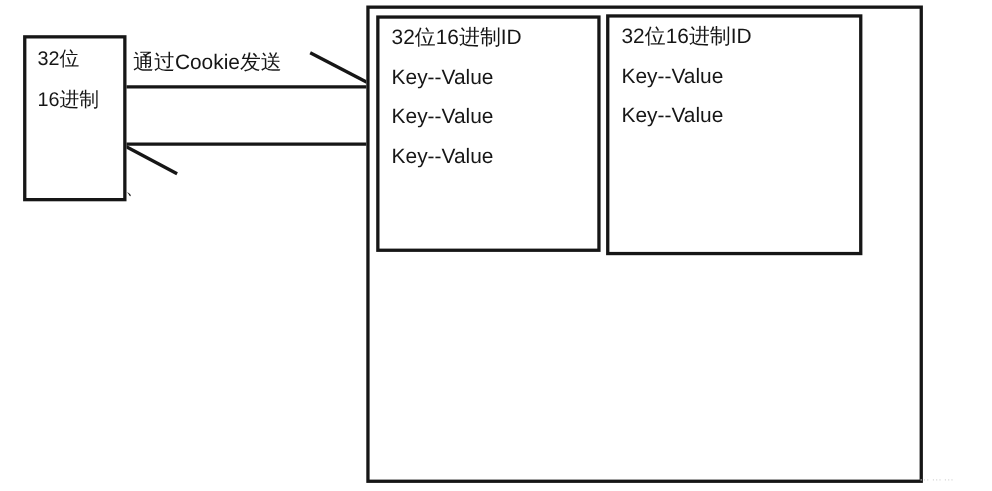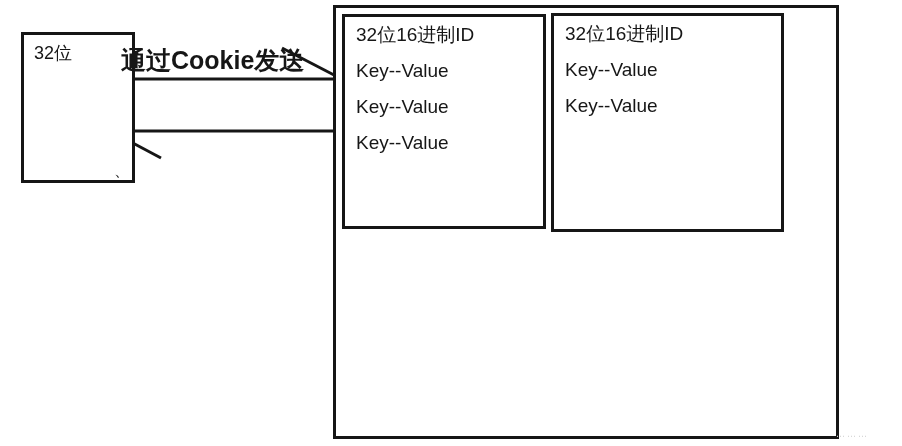--- a/index.html
+++ b/index.html
@@ -2,28 +2,28 @@
 <html><head>
 <meta charset="utf-8">
 <style>
   html,body{margin:0;padding:0;background:#ffffff;}
   .canvas{
     position:relative;width:902px;height:446px;background:#ffffff;
     font-family:"Liberation Sans","DejaVu Sans",sans-serif;color:#161616;overflow:hidden;
   }
   .box{position:absolute;box-sizing:border-box;border:3px solid #161616;background:#ffffff;}
   .client-box{
-    left:21px;top:32px;width:114px;height:151px;
+    left:21px;top:32px;width:94px;height:151px;
     padding:0 0 0 10px;font-size:18px;line-height:37px;
   }
   .server-box{left:333px;top:5px;width:506px;height:434px;}
   .session-box{font-size:19px;line-height:36px;padding:0 0 0 11px;}
   .session-box.s1{left:342px;top:14px;width:204px;height:215px;}
   .session-box.s2{left:551px;top:13px;width:233px;height:219px;}
-  .arrow-label{position:absolute;left:121px;top:44px;font-size:25px;white-space:nowrap;font-weight:bold;}
+  .arrow-label{position:absolute;left:121px;top:44px;font-size:19px;white-space:nowrap;}
   .overlay{position:absolute;left:0;top:0;width:902px;height:446px;pointer-events:none;}
   .overlay line{stroke:#161616;stroke-width:3;}
   .comma-mark{position:absolute;left:114px;top:161px;font-size:16px;color:#161616;}
   .watermark{
     position:absolute;left:836px;top:431px;width:64px;font-size:9px;
     color:#d6d6d6;letter-spacing:2px;white-space:nowrap;overflow:hidden;
   }
   .txt-line{white-space:nowrap;}
 </style>
 </head>
@@ -33,20 +33,21 @@
 
   <svg class="overlay" width="902" height="446" viewBox="0 0 902 446" aria-hidden="true">
     <line x1="113" y1="79" x2="335" y2="79"></line>
     <line x1="282" y1="48" x2="334" y2="75"></line>
     <line x1="113" y1="131" x2="335" y2="131"></line>
     <line x1="114" y1="133" x2="161" y2="158"></line>
   </svg>
 
   <div class="box client-box">
     <div class="txt-line">32位</div>
+    <div class="txt-line">16进制</div>
   </div>
 
   <div class="arrow-label">通过Cookie发送</div>
 
   <div class="comma-mark">、</div>
 
   <div class="box server-box"></div>
 
   <div class="box session-box s1">
     <div class="txt-line">32位16进制ID</div>

